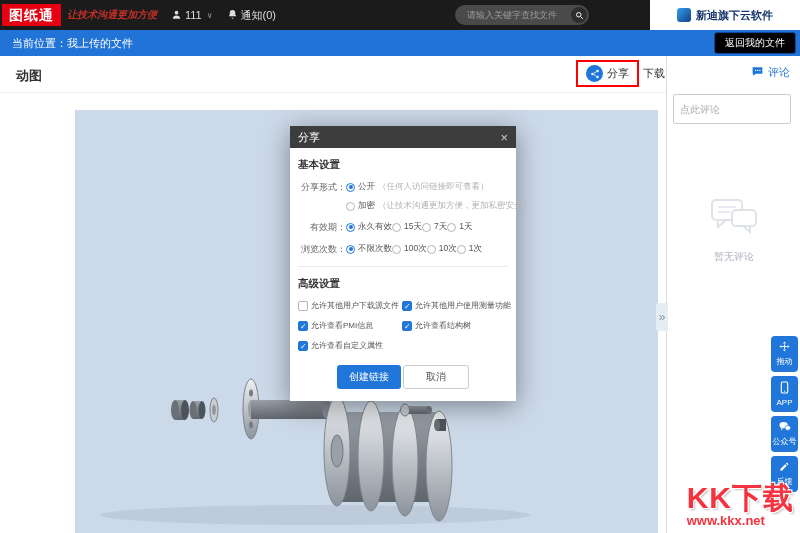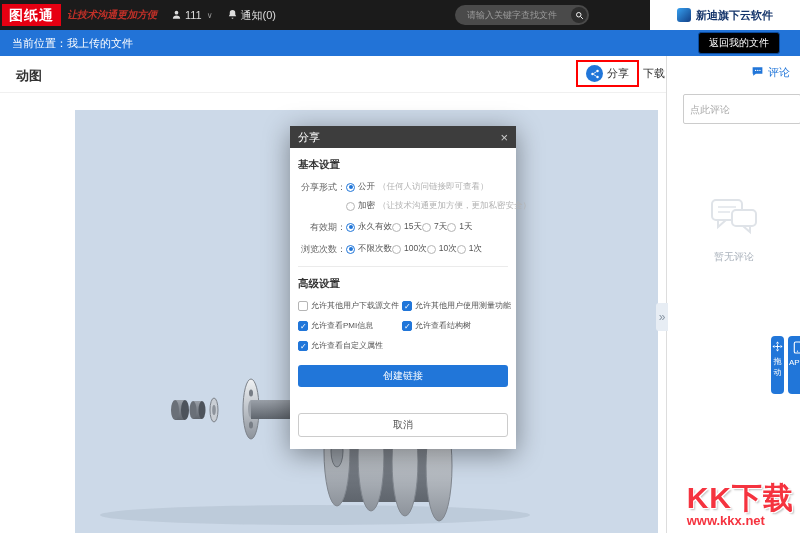--- a/index.html
+++ b/index.html
@@ -21,21 +21,21 @@
   .search input::placeholder{color:#9a9a9a;}
   .search-btn{width:16px;height:16px;border-radius:50%;background:#2d2d2d;flex:none;
               display:flex;align-items:center;justify-content:center;}
   .brand{position:absolute;right:0;top:0;width:150px;height:30px;background:#fff;
          display:flex;align-items:center;justify-content:center;gap:5px;}
   .brand-logo{width:14px;height:14px;border-radius:3px;background:linear-gradient(135deg,#36a0f0,#123f86);}
   .brand-text{color:#15356b;font-size:11px;font-weight:bold;}
 
   
   .bluebar{position:absolute;top:30px;left:0;width:800px;height:26px;background:#2273d7;
-           color:#fff;font-size:11px;display:flex;align-items:center;padding:0 20px 0 12px;box-sizing:border-box;}
+           color:#fff;font-size:11px;display:flex;align-items:center;padding:0 4px 0 12px;box-sizing:border-box;}
   .back-btn{margin-left:auto;background:#000000;border:1px solid #0a4a9c;color:#fff;
             font-size:10px;padding:3px 10px;border-radius:3px;cursor:pointer;}
 
   
   .toolbar{position:absolute;top:56px;left:0;width:666px;height:36px;background:#fff;border-bottom:1px solid #f0f0f0;}
   .doc-title{position:absolute;left:16px;top:11px;font-size:13px;font-weight:bold;color:#333;}
   .share-wrap{position:absolute;left:576px;top:4px;border:2px solid #f00;padding:3px 8px;
               display:flex;align-items:center;gap:5px;background:#fff;z-index:10;}
   .dl-btn{position:absolute;left:622px;top:9px;display:flex;align-items:center;gap:4px;cursor:pointer;}
   .icon-circle{width:17px;height:17px;border-radius:50%;display:flex;align-items:center;
@@ -47,28 +47,28 @@
   .viewport{position:absolute;left:75px;top:110px;width:583px;height:423px;background:#ccd9e8;}
   .collapse-tab{position:absolute;left:656px;top:303px;width:12px;height:28px;color:#8a97a5;
                 font-size:12px;display:flex;align-items:center;justify-content:center;
                 background:#e7edf4;border-radius:3px 0 0 3px;cursor:pointer;z-index:6;}
 
   
   .panel{position:absolute;left:666px;top:56px;width:134px;height:477px;background:#fff;
          border-left:1px solid #ddd;box-sizing:border-box;}
   .comments-header{position:absolute;right:10px;top:9px;display:flex;gap:4px;align-items:flex-end;
                    color:#2176d9;font-size:11px;cursor:pointer;}
-  .comment-input{position:absolute;left:16px;top:38px;width:118px;height:24px;border:1px solid #ccc;
+  .comment-input{position:absolute;left:6px;top:38px;width:118px;height:24px;border:1px solid #ccc;
                  border-radius:2px;font-size:10px;padding:14px 6px;color:#333;box-sizing:border-box;outline:none;}
   .comment-input::placeholder{color:#aaa;}
   .empty-box{position:absolute;left:0;top:140px;width:134px;text-align:center;}
   .empty-text{color:#a8b0ba;font-size:10px;margin-top:8px;}
 
   
-  .fab-col{position:absolute;right:2px;top:336px;display:flex;flex-direction:row;gap:4px;
+  .fab-col{position:absolute;right:2px;top:336px;display:flex;flex-direction:column;gap:4px;
            width:27px;z-index:55;}
   .fab{background:#2176d9;border-radius:4px;color:#fff;font-size:8px;text-align:center;
        padding:5px 1px;display:flex;flex-direction:column;align-items:center;gap:2px;cursor:pointer;}
 
   
   .watermark{position:absolute;right:6px;bottom:4px;z-index:60;pointer-events:none;}
   .wm-title{font-size:30px;font-weight:bold;color:#f5333f;letter-spacing:1px;line-height:1;
      text-shadow:-1px -1px 0 #fff,1px -1px 0 #fff,-1px 1px 0 #fff,1px 1px 0 #fff,2px 2px 2px rgba(0,0,0,.25);}
   .wm-url{font-size:13px;font-weight:bold;color:#f5333f;line-height:1.2;
      text-shadow:-1px -1px 0 #fff,1px -1px 0 #fff,-1px 1px 0 #fff,1px 1px 0 #fff;}
@@ -92,21 +92,21 @@
   .radio.on{border-color:#2176d9;}
   .radio.on::after{content:"";position:absolute;inset:1.5px;border-radius:50%;background:#2176d9;}
   .divider{border-top:1px solid #ebebeb;margin:10px 0;}
   .perm-grid{display:grid;grid-template-columns:102px 1fr;row-gap:9px;column-gap:2px;
              font-size:8px;color:#555;}
   .perm{display:flex;gap:3px;align-items:center;white-space:nowrap;cursor:pointer;}
   .checkbox{width:10px;height:10px;border:1px solid #b5b5b5;border-radius:2px;background:#fff;
             display:inline-block;position:relative;flex:none;box-sizing:border-box;}
   .checkbox.on{background:#2176d9;border-color:#2176d9;}
   .checkbox.on::after{content:"✓";color:#fff;font-size:8px;position:absolute;top:0;left:1px;line-height:9px;}
-  .modal-actions{display:flex;justify-content:center;gap:26px;margin-top:14px;flex-direction:column;}
+  .modal-actions{display:flex;justify-content:center;gap:2px;margin-top:14px;}
   .btn-primary{background:#2176d9;color:#fff;font-size:10px;padding:4px 12px;border-radius:3px;
                border:none;cursor:pointer;}
   .btn-default{background:#fff;color:#555;font-size:10px;padding:4px 22px;border-radius:3px;
                border:1px solid #ccc;cursor:pointer;}
 </style>
 </head>
 <body>
 
 <div class="app">
 

